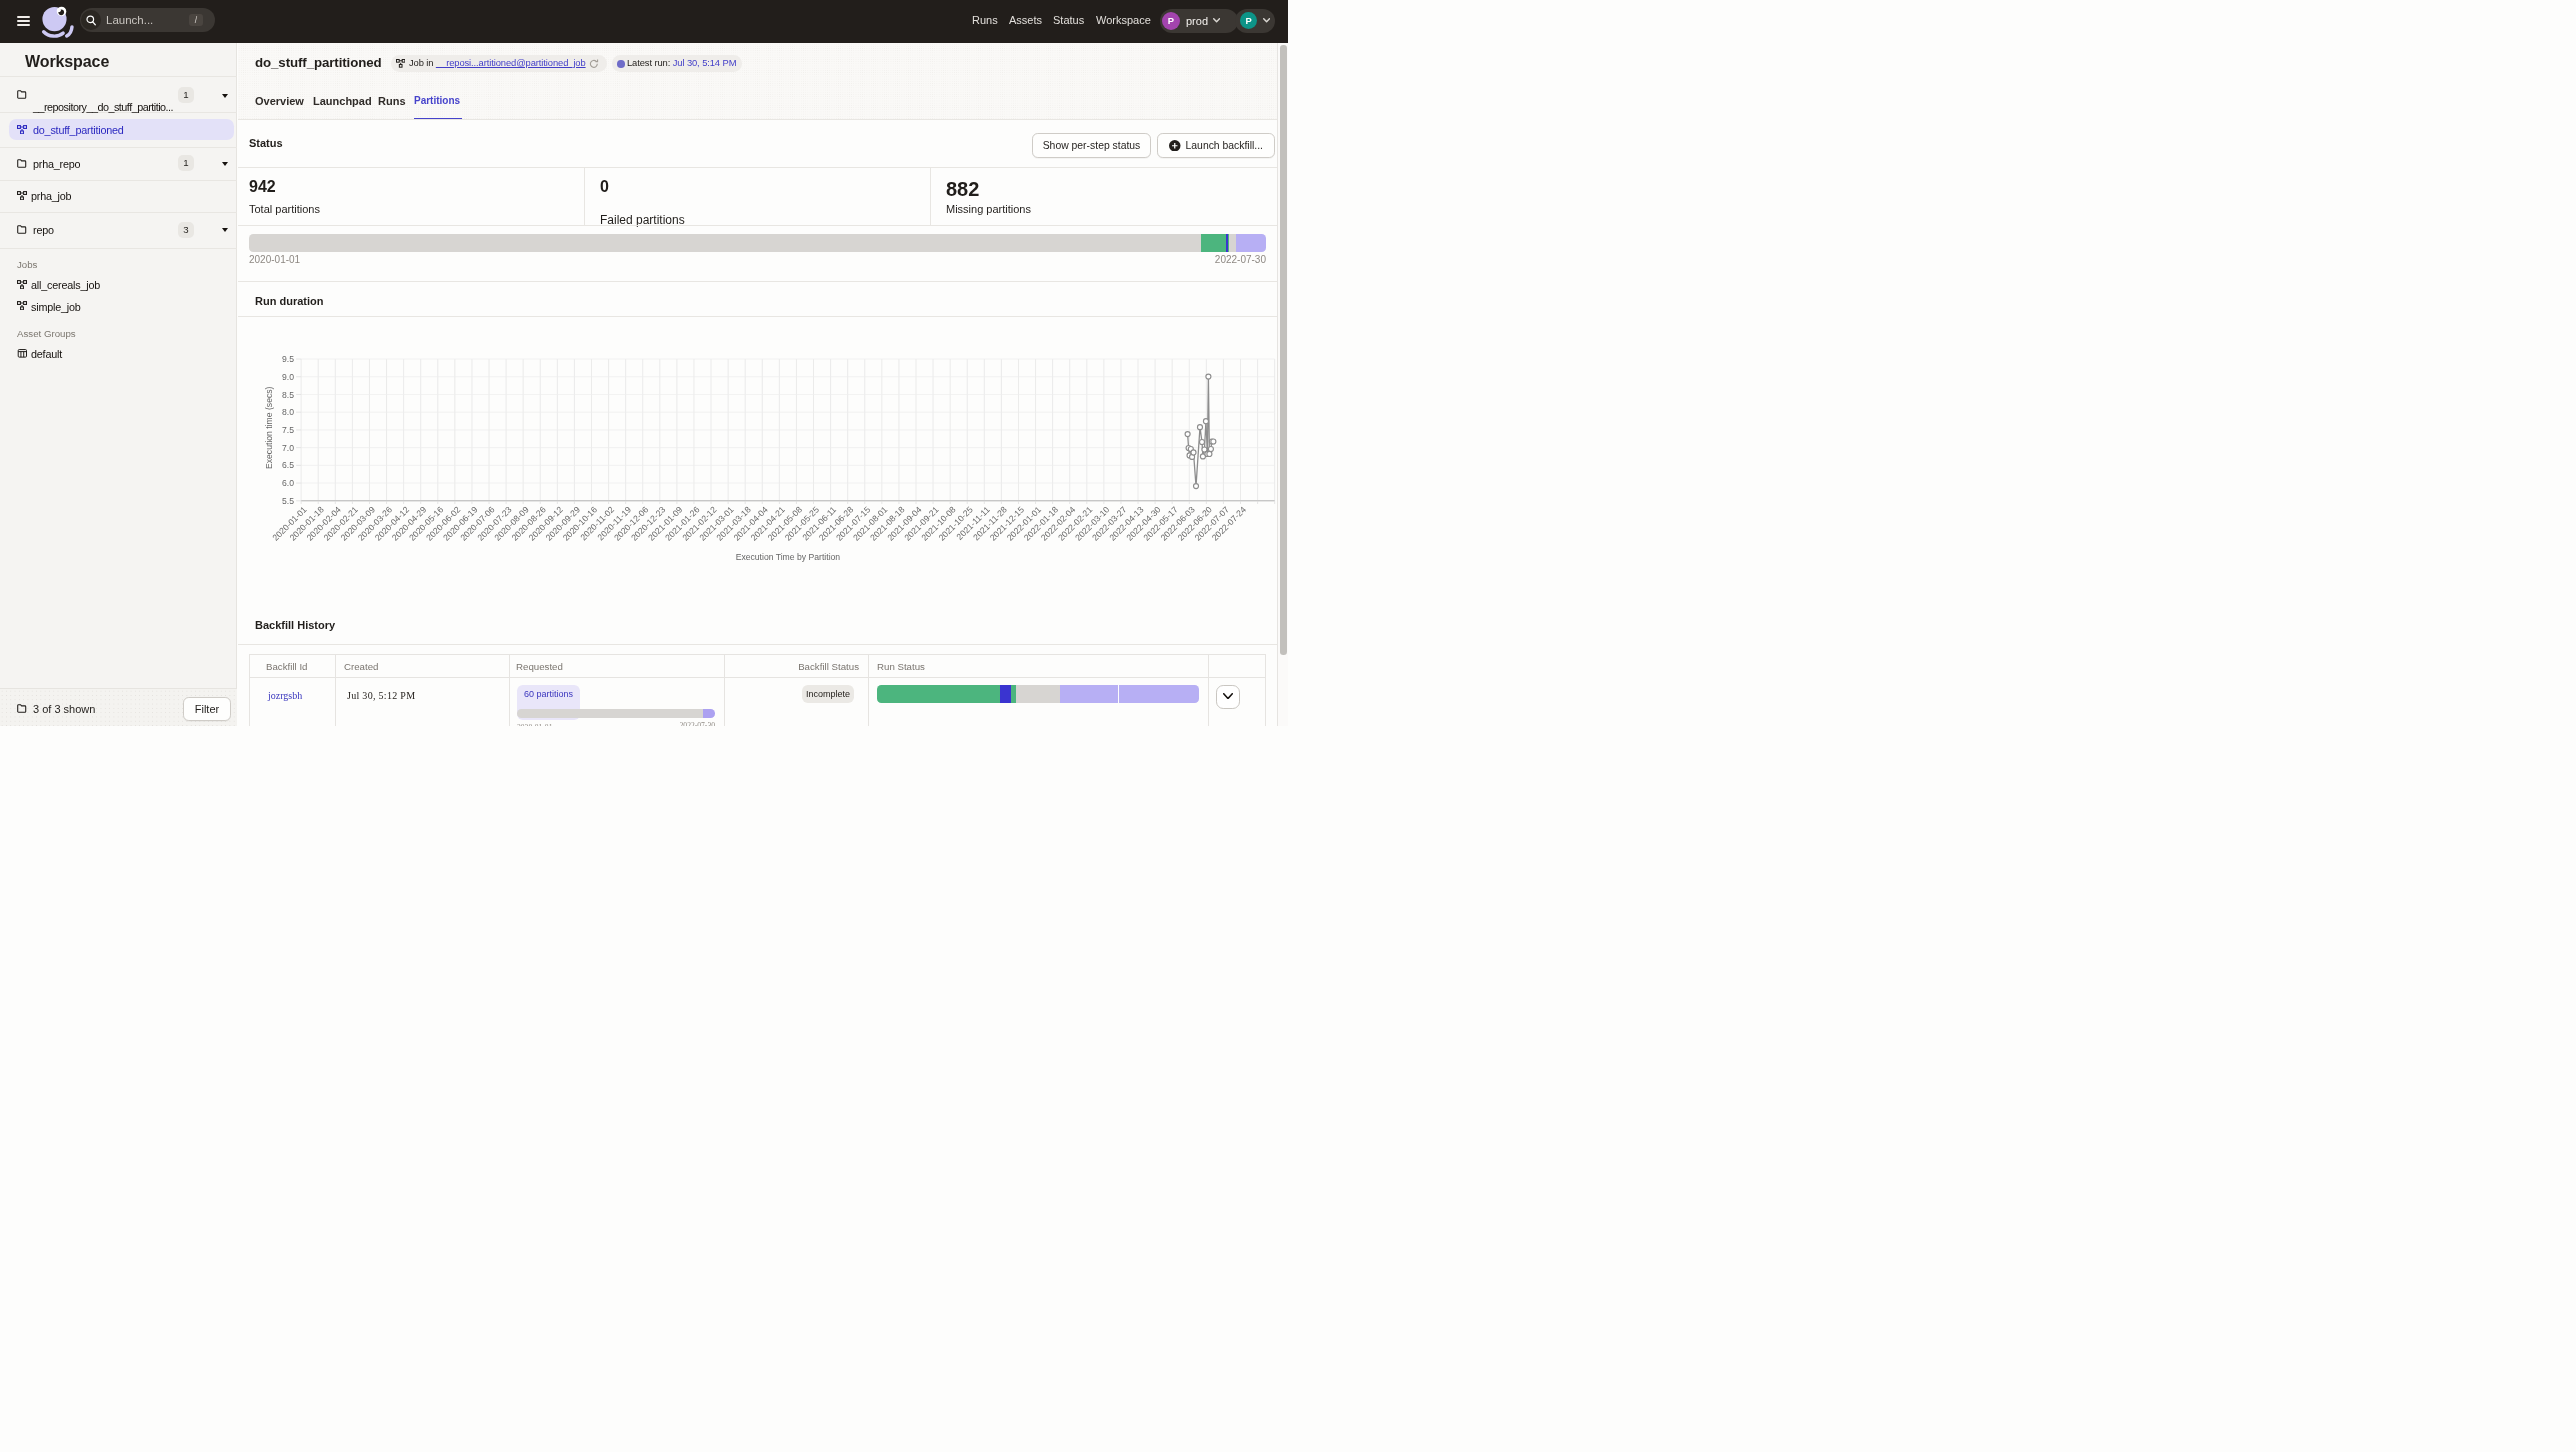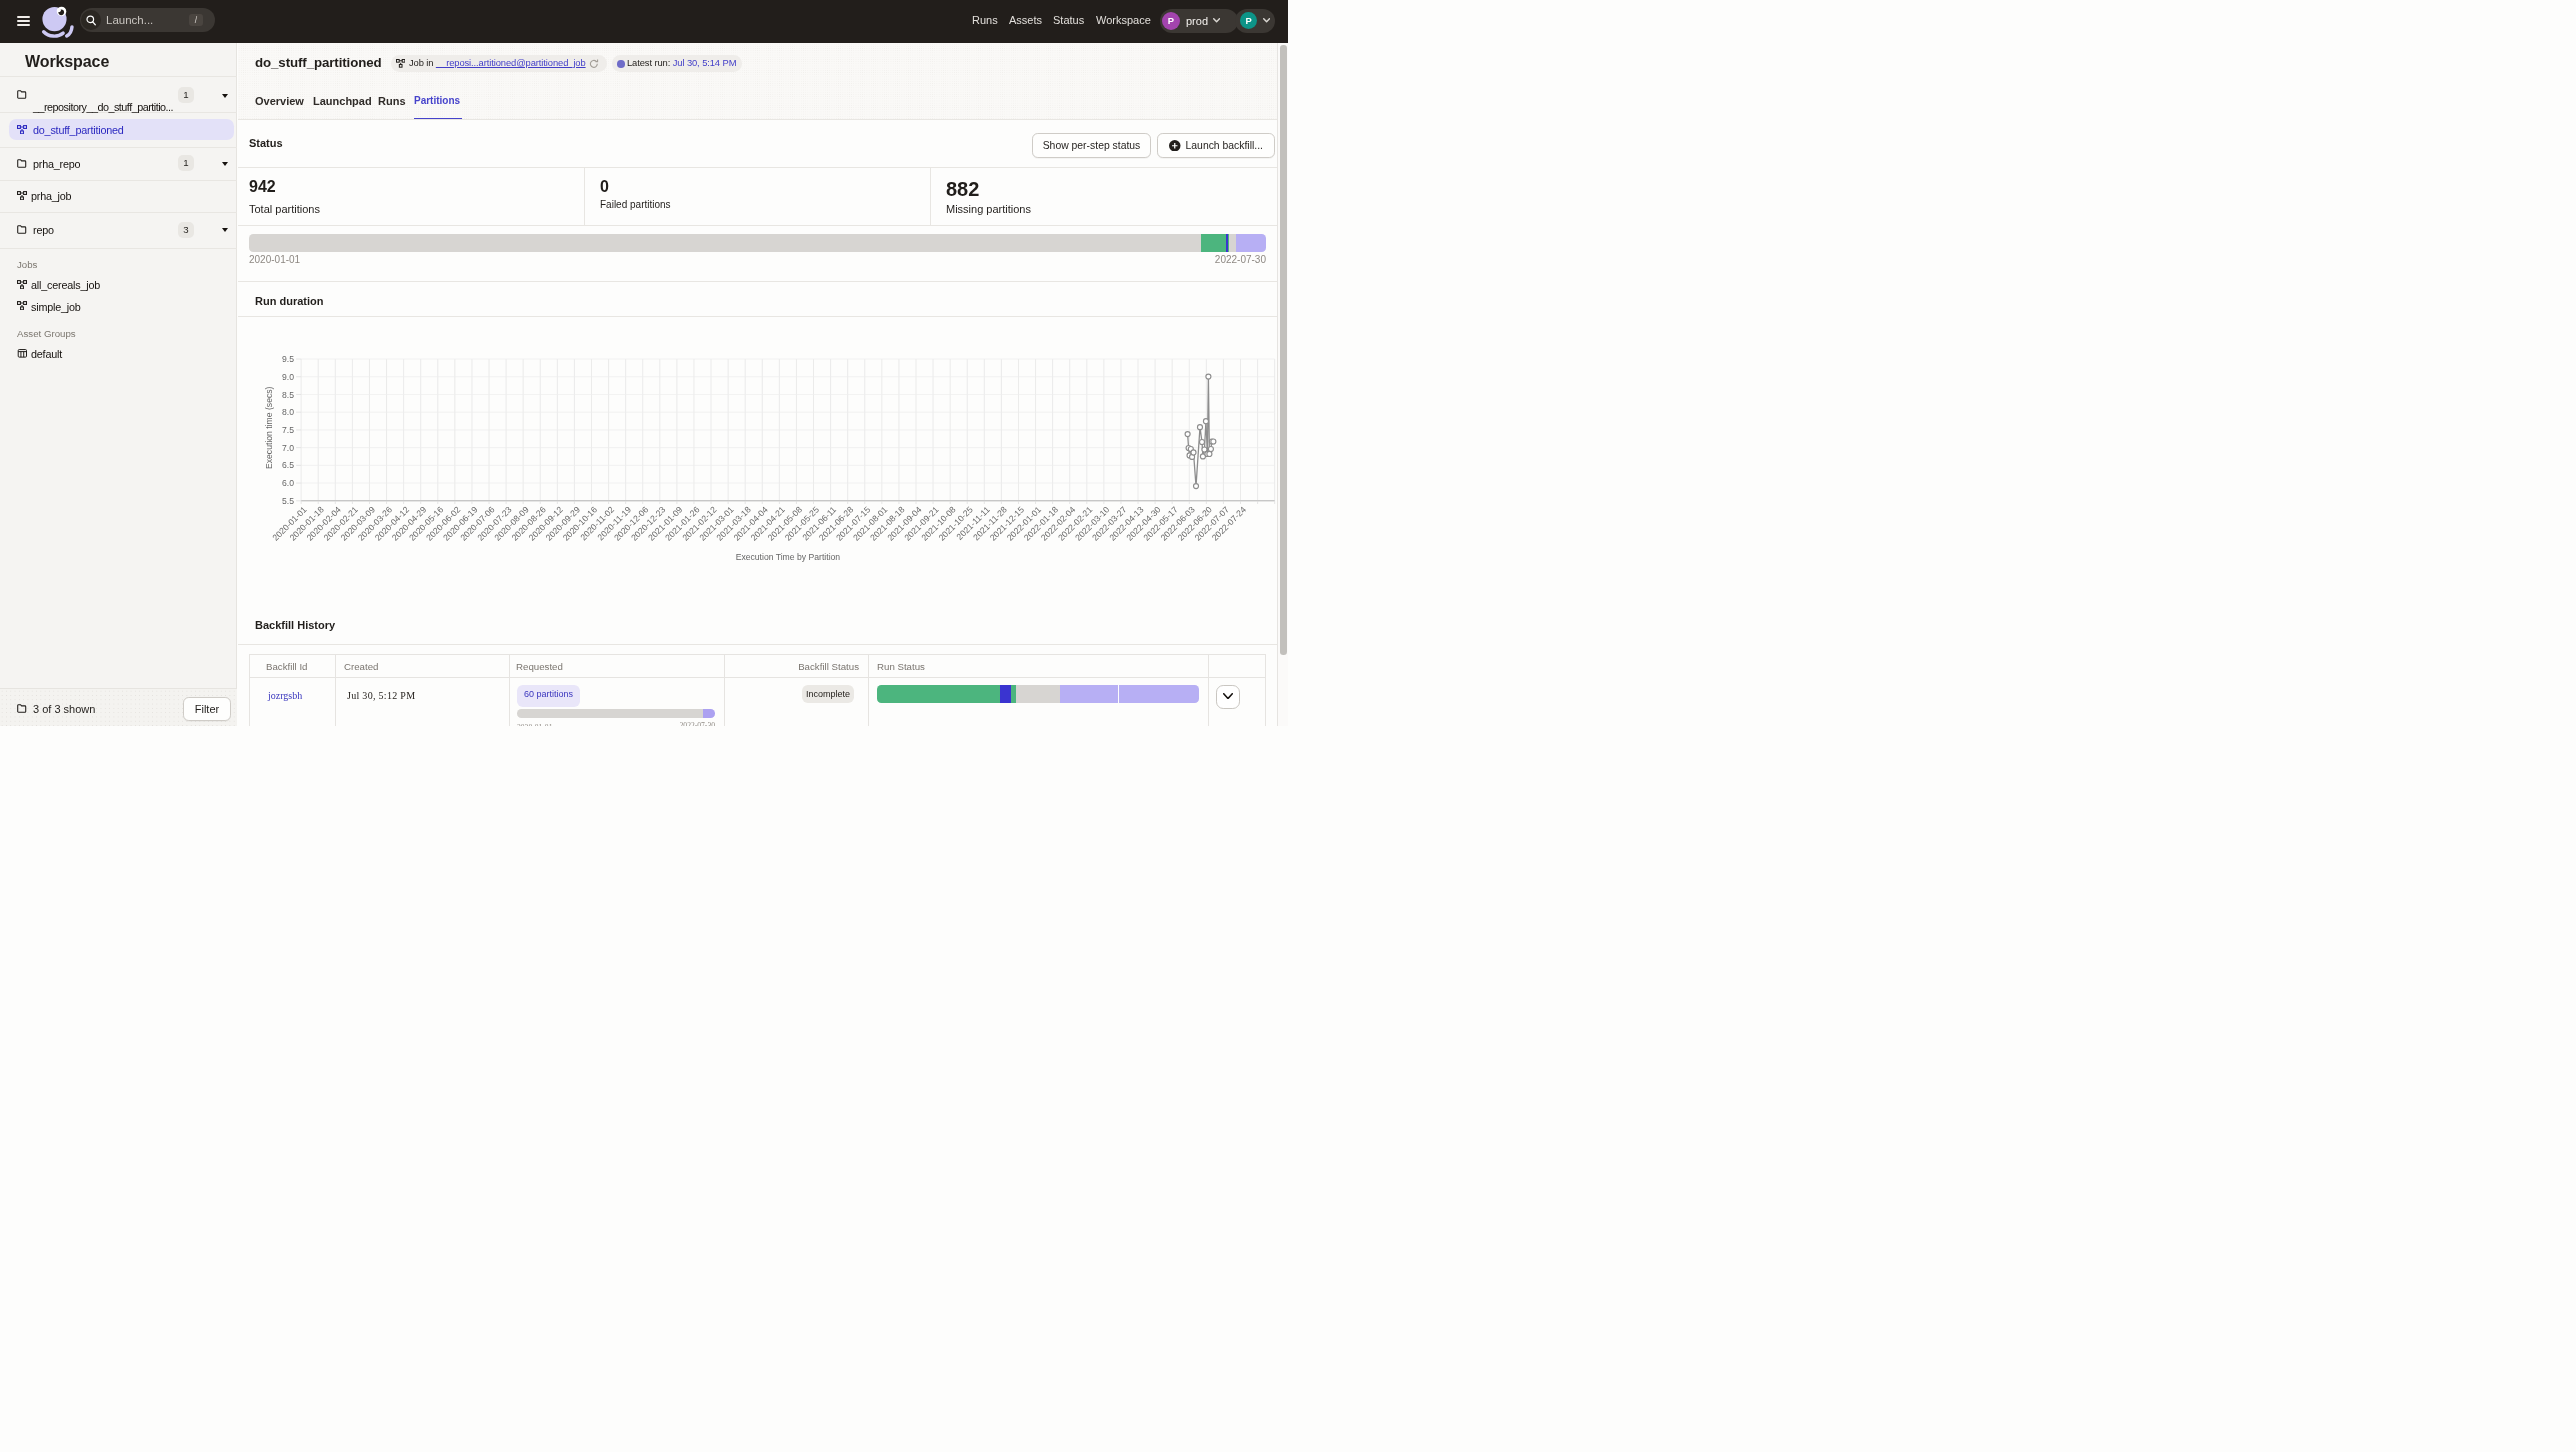--- a/index.html
+++ b/index.html
@@ -163,21 +163,21 @@
 <div class="abs btn" style="left:1157px;top:133px;width:118px;height:24.5px">
     <span style="font-size:10.4px"><svg style="vertical-align:-2.2px;margin-right:5px" width="11.5" height="11.5" viewBox="0 0 16 16">
         <circle cx="8" cy="8" r="8" fill="#211e1b"></circle>
         <path d="M8 4.2 v7.6 M4.2 8 h7.6" stroke="#fff" stroke-width="1.7"></path>
       </svg>Launch backfill...</span>
   </div>
 <div class="abs" style="left:238px;top:167px;width:1039px;height:0.7px;background:#e8e6e2"></div>
 <div class="abs" style="left:249px;top:178px;font-size:16px;font-weight:700;color:#211e1b">942</div>
 <div class="abs" style="left:249px;top:203px;font-size:11px;color:#211e1b">Total partitions</div>
 <div class="abs" style="left:600px;top:178px;font-size:16px;font-weight:700;color:#211e1b">0</div>
-<div class="abs" style="left:600px;top:199px;font-size:10px;color:#211e1b">Failed partitions</div>
+<div class="abs" style="left:600px;top:213px;font-size:12px;color:#211e1b">Failed partitions</div>
 <div class="abs" style="left:946px;top:178px;font-size:20px;font-weight:700;color:#211e1b">882</div>
 <div class="abs" style="left:946px;top:203px;font-size:11px;color:#211e1b">Missing partitions</div>
 <div class="abs" style="left:584px;top:167px;width:0.7px;height:58px;background:#e8e6e2"></div>
 <div class="abs" style="left:930px;top:167px;width:0.7px;height:58px;background:#e8e6e2"></div>
 <div class="abs" style="left:238px;top:225px;width:1039px;height:0.7px;background:#e8e6e2"></div>
 <div class="abs" style="left:249px;top:234px;width:1017px;height:18.3px;border-radius:4.3px;overflow:hidden">
 <div class="abs" style="left:0;top:0;width:952px;height:18.7px;background:#d7d5d2"></div>
 <div class="abs" style="left:952px;top:0;width:25px;height:18.7px;background:#4cb57e"></div>
 <div class="abs" style="left:977px;top:0;width:2.2px;height:18.7px;background:#3a36cf"></div>
 <div class="abs" style="left:979px;top:0;width:1.4px;height:18.7px;background:#4cb57e"></div>
@@ -421,21 +421,21 @@
 <div class="abs" style="left:724px;top:654px;width:0.7px;height:72px;background:#e6e4e1"></div>
 <div class="abs" style="left:868px;top:654px;width:0.7px;height:72px;background:#e6e4e1"></div>
 <div class="abs" style="left:1208px;top:654px;width:0.7px;height:72px;background:#e6e4e1"></div>
 <div class="abs" style="left:266px;top:661px;font-size:9.7px;color:#7a756f">Backfill Id</div>
 <div class="abs" style="left:344px;top:661px;font-size:9.7px;color:#7a756f">Created</div>
 <div class="abs" style="left:516px;top:661px;font-size:9.7px;color:#7a756f">Requested</div>
 <div class="abs" style="left:877px;top:661px;font-size:9.7px;color:#7a756f">Run Status</div>
 <div class="abs" style="left:751px;top:661px;width:108px;text-align:right;font-size:9.7px;color:#7a756f">Backfill Status</div>
 <div class="abs mono" style="left:268px;top:690px;font-size:10px;color:#3936bd">jozrgsbh</div>
 <div class="abs mono" style="left:347px;top:690px;font-size:10px;letter-spacing:0.3px;color:#26221e">Jul 30, 5:12 PM</div>
-<div class="abs" style="left:517px;top:685px;width:63px;height:22px;border-radius:5.8px;background:#e9e6f9;color:#3b36be;font-size:9px;text-align:center;line-height:18.3px">60 partitions</div>
+<div class="abs" style="left:517px;top:685px;width:63px;height:35px;border-radius:5.8px;background:#e9e6f9;color:#3b36be;font-size:9px;text-align:center;line-height:18.3px">60 partitions</div>
 <div class="abs" style="left:517px;top:709px;width:198px;height:8.6px;border-radius:4.3px;overflow:hidden">
 <div class="abs" style="left:0;top:0;width:186px;height:8.6px;background:#d7d5d2"></div>
 <div class="abs" style="left:186px;top:0;width:12.6px;height:8.6px;background:#aca1f1"></div>
   </div>
 <div class="abs mono" style="left:517px;top:723px;font-size:7.6px;color:#8d8882">2020-01-01</div>
 <div class="abs mono" style="left:607px;top:721px;width:108px;text-align:right;font-size:7.6px;color:#8d8882">2022-07-30</div>
 <div class="abs" style="left:802px;top:685px;width:52px;height:18.3px;border-radius:5.8px;background:#ebe9e5;color:#26221e;font-size:9px;text-align:center;line-height:18.3px">Incomplete</div>
 <div class="abs" style="left:877px;top:685px;width:322px;height:17.6px;border-radius:4.3px;overflow:hidden">
 <div class="abs" style="left:0;top:0;width:81px;height:18px;background:#4cb57e"></div>
 <div class="abs" style="left:81px;top:0;width:42px;height:18px;background:#4cb57e"></div>

